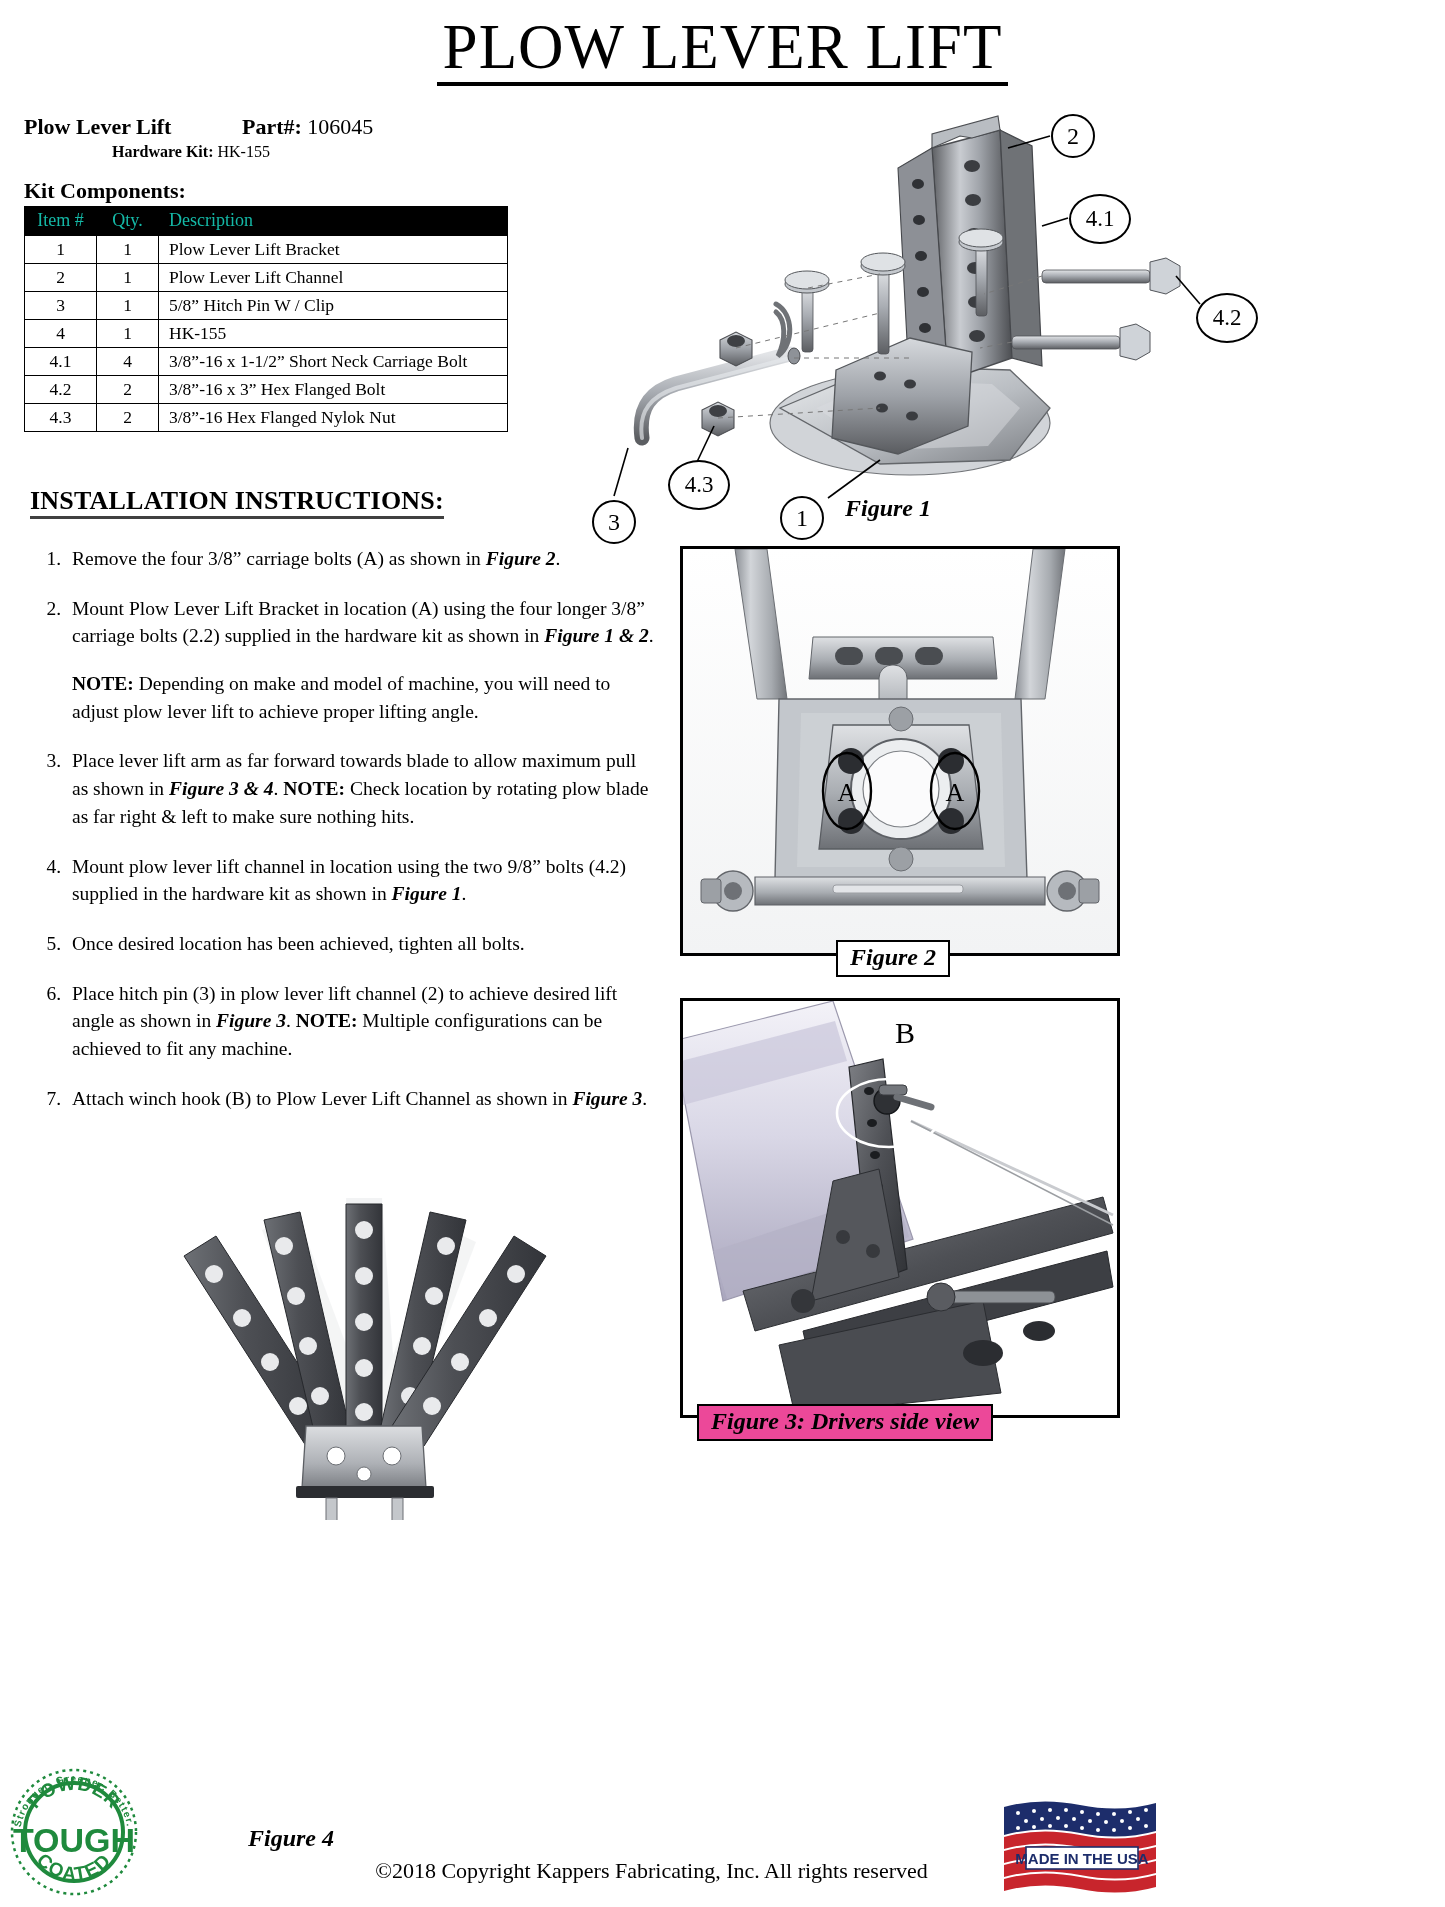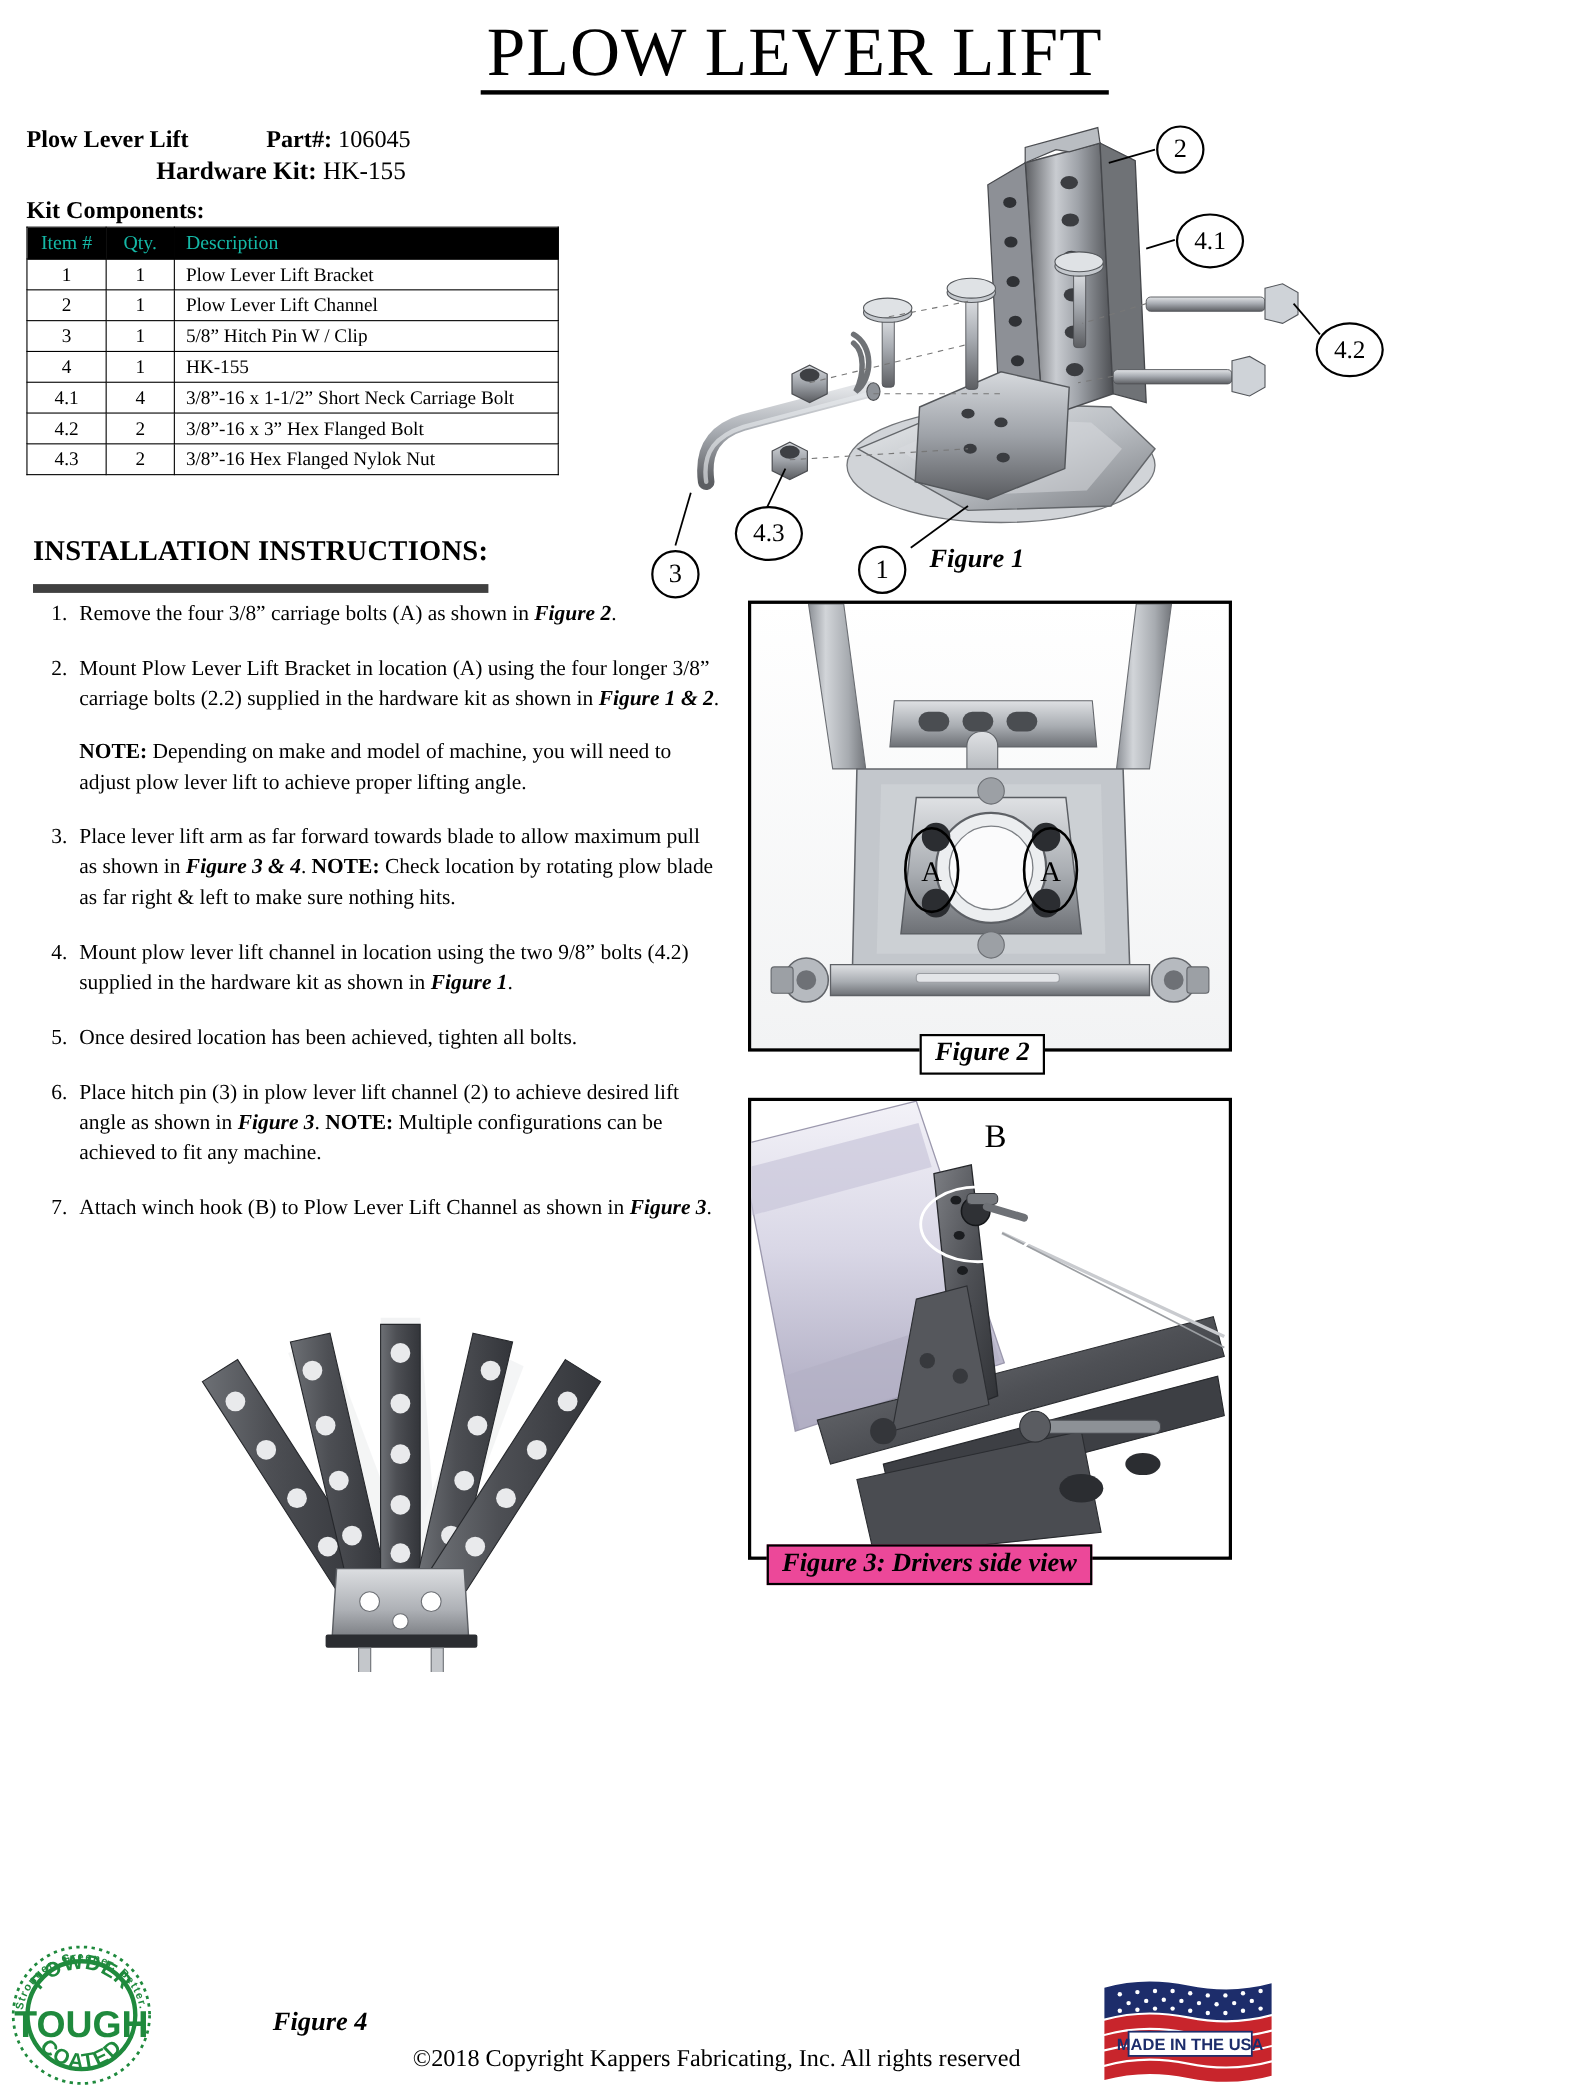--- a/index.html
+++ b/index.html
@@ -29,21 +29,21 @@
     padding: 0 6px 2px 6px;
     display: inline-block;
   }
 
   
   .meta { position: absolute; top: 114px; left: 24px; width: 560px; }
   .meta-row { display: flex; align-items: baseline; }
   .meta-left { font-weight: bold; font-size: 22px; width: 218px; }
   .meta-right { font-size: 22px; }
   .meta-right b { font-weight: bold; }
-  .meta-row2 { margin-left: 118px; font-size: 23px; margin-top: 3px; font-family: Liberation Serif, serif; }
+  .meta-row2 { margin-left: 88px; font-size: 16px; margin-top: 3px; font-family: Liberation Serif, serif; }
 
   .kit-head {
     position: absolute; top: 178px; left: 24px;
     font-weight: bold; font-size: 22px;
     border-bottom: 0;
   }
 
   
   table.kit {
     position: absolute; top: 206px; left: 24px;
@@ -68,21 +68,21 @@
   table.kit td.desc { text-align: left; padding-left: 10px; }
   table.kit col.c1 { width: 72px; }
   table.kit col.c2 { width: 62px; }
 
   
   .instr-head {
     position: absolute; top: 486px; left: 30px;
     font-weight: bold; font-size: 26px;
     letter-spacing: .2px;
   }
-  .instr-head span { border-bottom: 8px solid #404040; padding-bottom: 16px; }
+  .instr-head span { border-bottom: 3px solid #404040; padding-bottom: 1px; }
 
   ol.steps {
     position: absolute; top: 545px; left: 26px;
     width: 630px;
     margin: 0; padding: 0 0 0 40px;
     font-size: 19.5px;
     line-height: 1.42;
   }
   ol.steps > li { margin-bottom: 22px; padding-left: 6px; }
   ol.steps > li::marker { font-size: 19.5px; }

